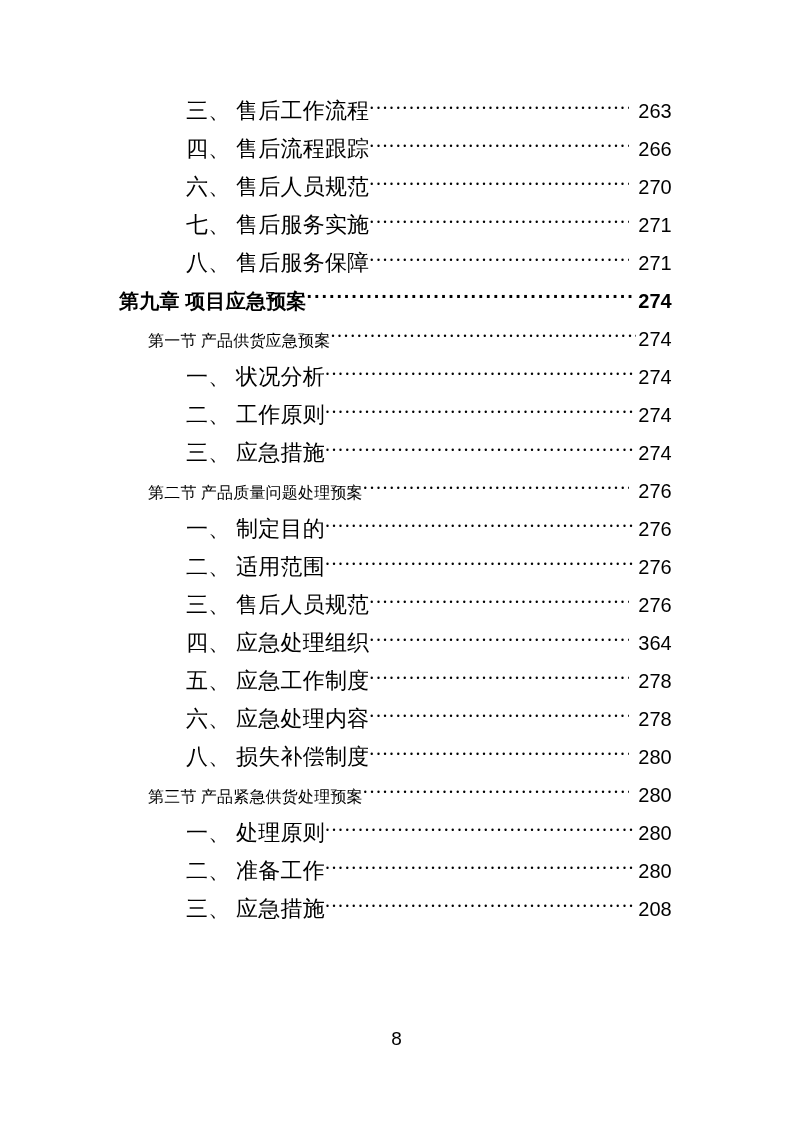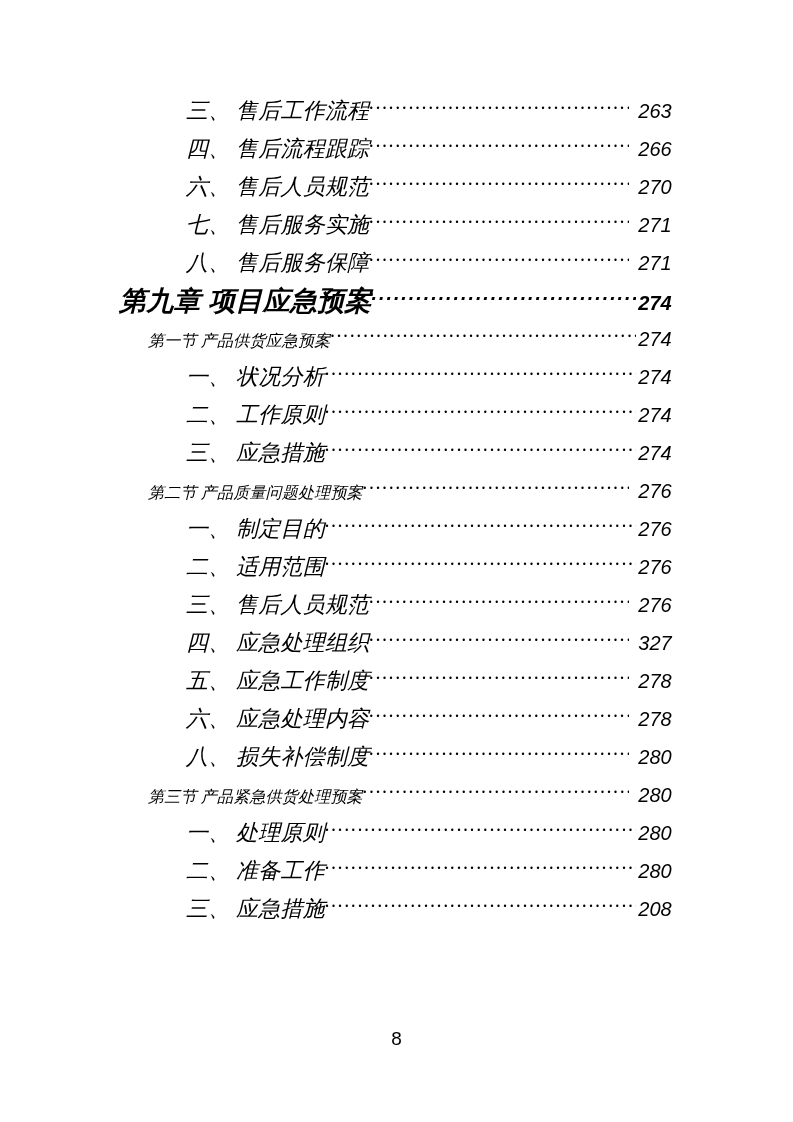--- a/index.html
+++ b/index.html
@@ -23,21 +23,20 @@
     top: 92px;
     width: 793px;
   }
   .toc-entry {
     display: flex;
     align-items: baseline;
     height: 38px;
     line-height: 38px;
     padding-right: 119px; 
     white-space: nowrap;
-    font-style: italic;
   }
   .label {
     flex: 0 0 auto;
     font-size: 22px;
     letter-spacing: 0.2px;
   }
   .leader {
     flex: 1 1 auto;
     position: relative;
     overflow: hidden;
@@ -63,21 +62,21 @@
     min-width: 38px;
   }
 
   
   .lvl1 {
     padding-left: 119px;
   }
   .lvl1 .label {
     font-family: "Liberation Sans", "DejaVu Sans", sans-serif;
     font-weight: bold;
-    font-size: 27px;
+    font-size: 20px;
   }
   .lvl1 .leader::after {
     font-family: "Liberation Sans", "DejaVu Sans", sans-serif;
     font-weight: bold;
     font-size: 20px;
     letter-spacing: 1.9px;
     bottom: -2px;
   }
   .lvl1 .pageno {
     font-weight: bold;
@@ -182,21 +181,21 @@
         <span class="pageno">276</span>
       </div>
       <div class="toc-entry lvl3 gap">
         <span class="label">三、 售后人员规范</span>
         <span class="leader"></span>
         <span class="pageno">276</span>
       </div>
       <div class="toc-entry lvl3 gap">
         <span class="label">四、 应急处理组织</span>
         <span class="leader"></span>
-        <span class="pageno">327</span>
+        <span class="pageno">364</span>
       </div>
       <div class="toc-entry lvl3 gap">
         <span class="label">五、 应急工作制度</span>
         <span class="leader"></span>
         <span class="pageno">278</span>
       </div>
       <div class="toc-entry lvl3 gap">
         <span class="label">六、 应急处理内容</span>
         <span class="leader"></span>
         <span class="pageno">278</span>

